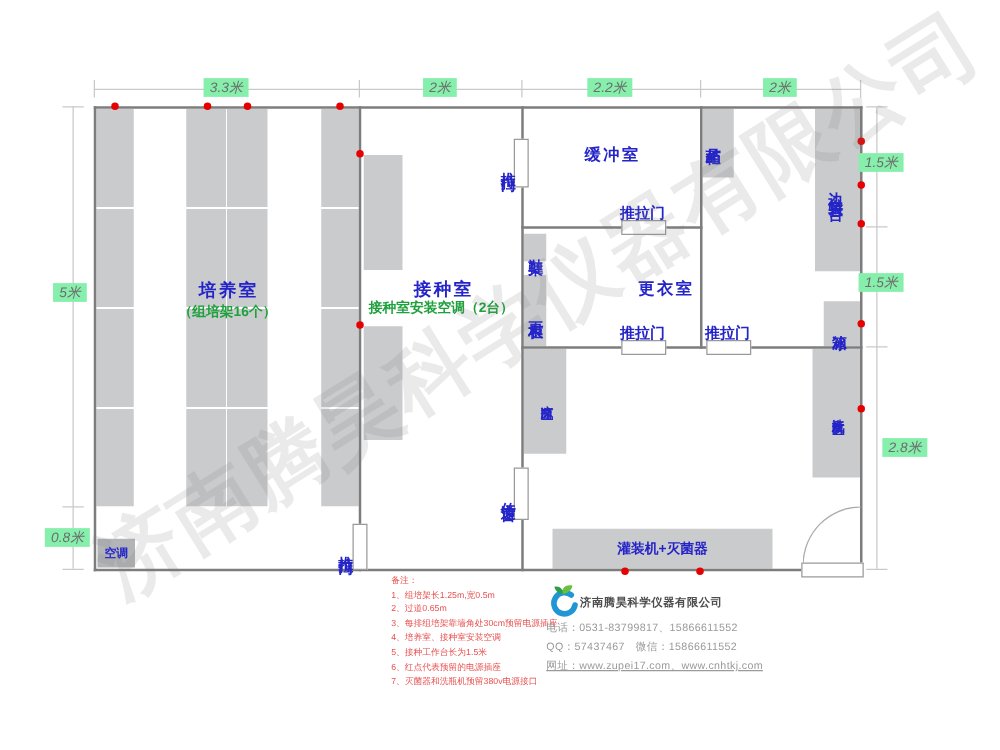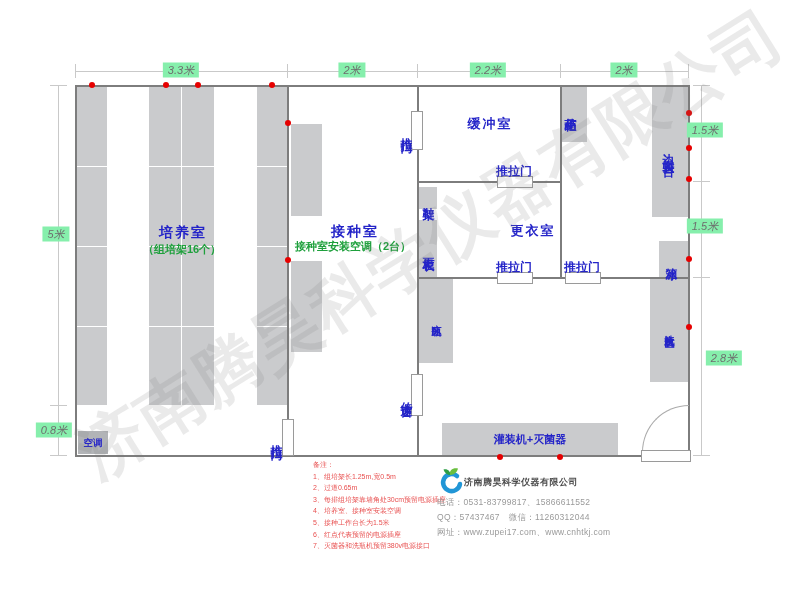--- a/index.html
+++ b/index.html
@@ -149,22 +149,22 @@
       </div>
   </div>
 
   <svg class="abs" style="left:437px;top:467px;z-index:25;" width="26" height="28" viewBox="0 0 26 28">
     <path d="M20 9 A 8.5 8.5 0 1 0 23 17" stroke="#2196d6" stroke-width="4.5" fill="none" stroke-linecap="round"></path>
     <path d="M13 8 C 12 3, 16 0.5, 21 1.5 C 20 6, 16 8, 13 8 Z" fill="#6abf3e"></path>
     <path d="M13 8 C 13.5 4, 10.5 1.5, 6.5 2.5 C 7.5 6, 10 8, 13 8 Z" fill="#2e9e46"></path>
   </svg>
   <div class="co-name">济南腾昊科学仪器有限公司</div>
   <div class="co-line" style="top:497px;">电话：0531-83799817、15866611552</div>
-  <div class="co-line" style="top:512px;">QQ：57437467　微信：11260312044</div>
-  <div class="co-line" style="top:527px;">网址：www.zupei17.com、www.cnhtkj.com</div>
+  <div class="co-line" style="top:512px;">QQ：57437467　微信：15866611552</div>
+  <div class="co-line" style="top:527px;text-decoration:underline;">网址：www.zupei17.com、www.cnhtkj.com</div>
 
 <div class="dot" style="left: 89px; top: 82px;"></div>
     <div class="dot" style="left: 163px; top: 82px;"></div>
     <div class="dot" style="left: 195px; top: 82px;"></div>
     <div class="dot" style="left: 269px; top: 82px;"></div>
     <div class="dot" style="left: 285px; top: 120px;"></div>
     <div class="dot" style="left: 285px; top: 257px;"></div>
     <div class="dot" style="left: 686px; top: 110px;"></div>
     <div class="dot" style="left: 686px; top: 145px;"></div>
     <div class="dot" style="left: 686px; top: 176px;"></div>

